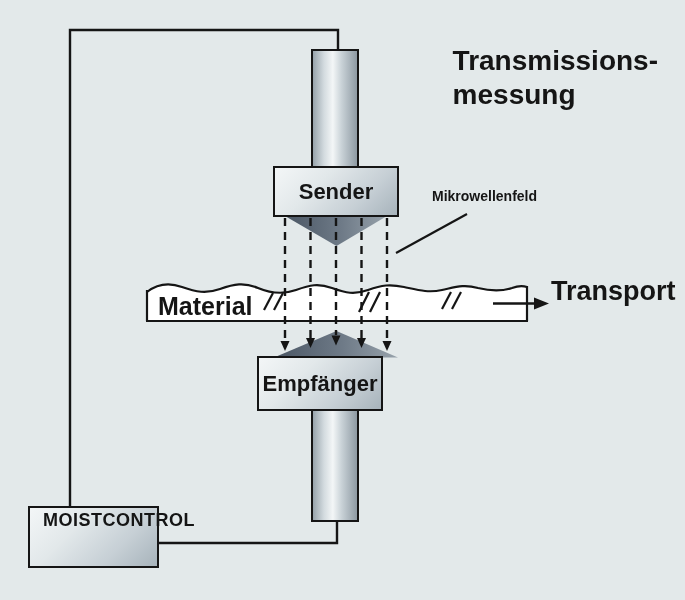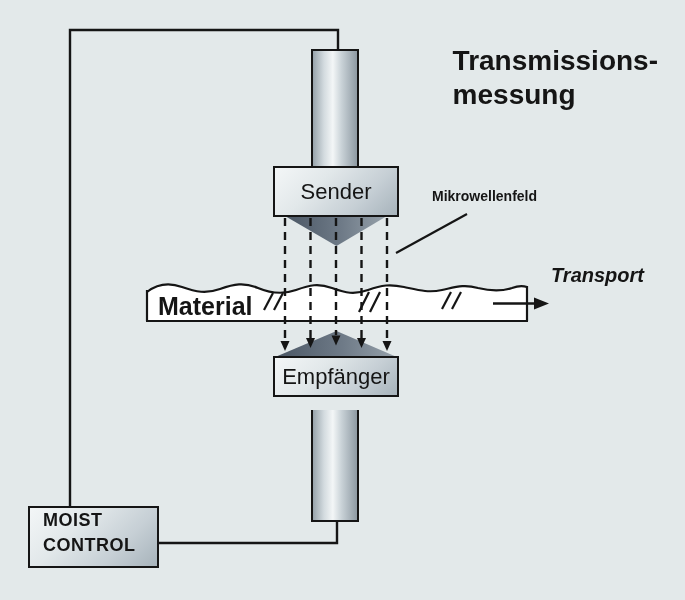--- a/index.html
+++ b/index.html
@@ -26,36 +26,36 @@
   }
   .metal-box{
     position:absolute;box-sizing:border-box;
     border:2.5px solid var(--line,#151515);
     background:linear-gradient(135deg,#f3f6f7 0%,#e2e8ea 35%,#c6cfd5 70%,#a7b3bb 100%);
     display:flex;align-items:center;justify-content:center;
   }
   .col-sender{left:311px;top:49px;width:48px;height:118px;border-bottom:none;}
   .col-empf{left:311px;top:410px;width:48px;height:112px;border-top:none;}
   .box-sender{left:273px;top:166px;width:126px;height:51px;}
-  .box-empf{left:273px;top:356px;width:126px;height:41px;}
+  .box-empf{left:257px;top:356px;width:126px;height:55px;}
   .box-moist{
     left:28px;top:506px;width:131px;height:62px;
     justify-content:flex-start;padding-left:13px;
-    flex-direction:column;align-items:flex-start;
+    align-items:flex-start;
   }
   .box-moist .ln{font-size:18px;line-height:25px;font-weight:700;letter-spacing:.5px;}
 
-  .device-label{font-size:22px;font-weight:400;}
+  .device-label{font-size:22px;font-weight:700;}
 
   
   .txt{position:absolute;font-weight:700;white-space:nowrap;}
   .title{right:27px;top:44px;font-size:28px;line-height:34px;text-align:left;}
   .lbl-field{left:432px;top:188px;font-size:14px;}
   .lbl-material{left:158px;top:292px;font-size:25px;}
-  .lbl-transport{left:551px;top:264px;font-size:20px;line-height:22px;font-style:italic;}
+  .lbl-transport{left:551px;top:280px;font-size:27px;line-height:22px;}
 </style>
 </head>
 <body>
 
 <div class="stage">
 
   <svg width="685" height="600" viewBox="0 0 685 600">
     <defs>
       <linearGradient id="hornGrad" x1="0" y1="0" x2="1" y2="0">
         <stop offset="0%" stop-color="#4a5664"></stop>

